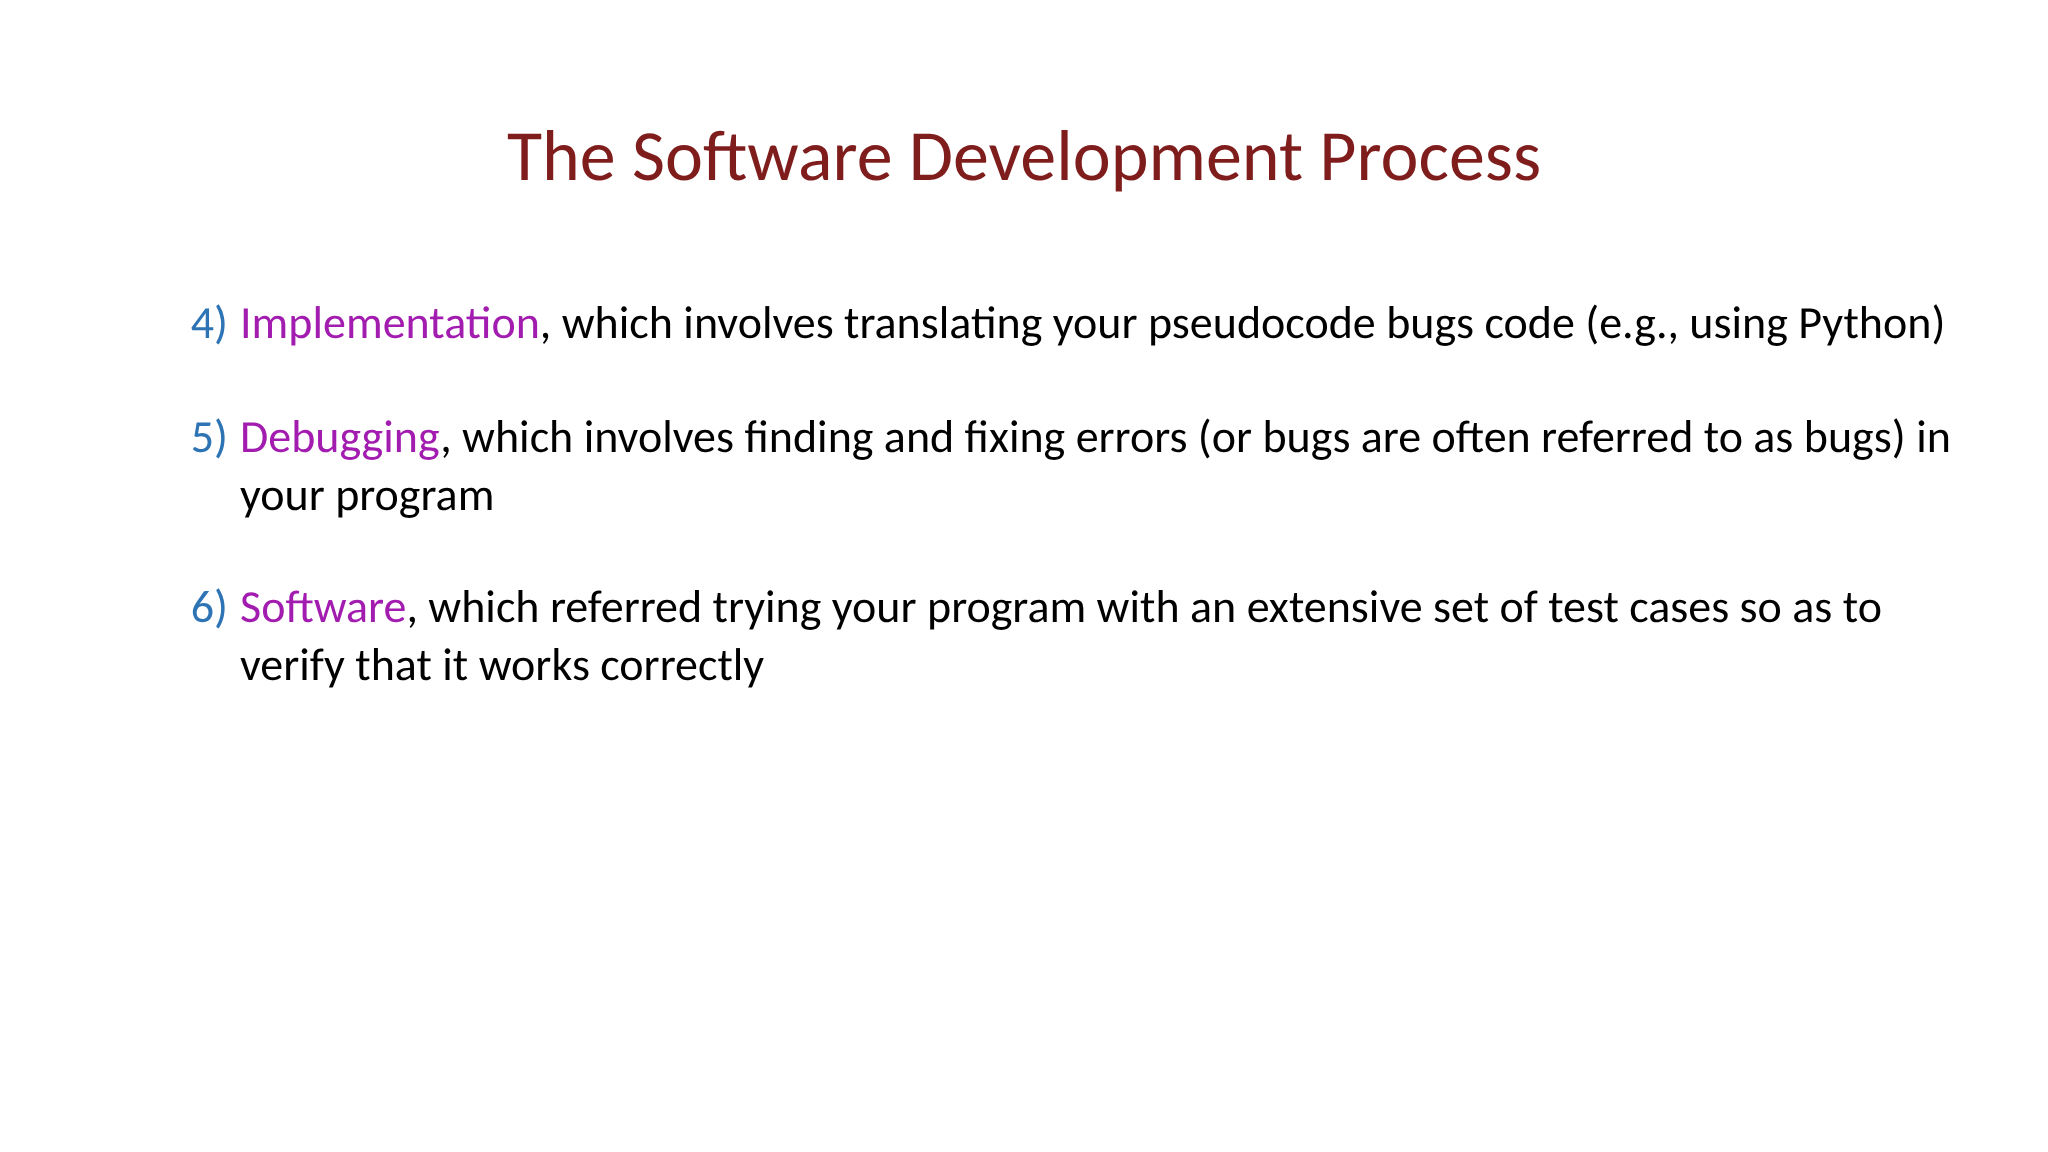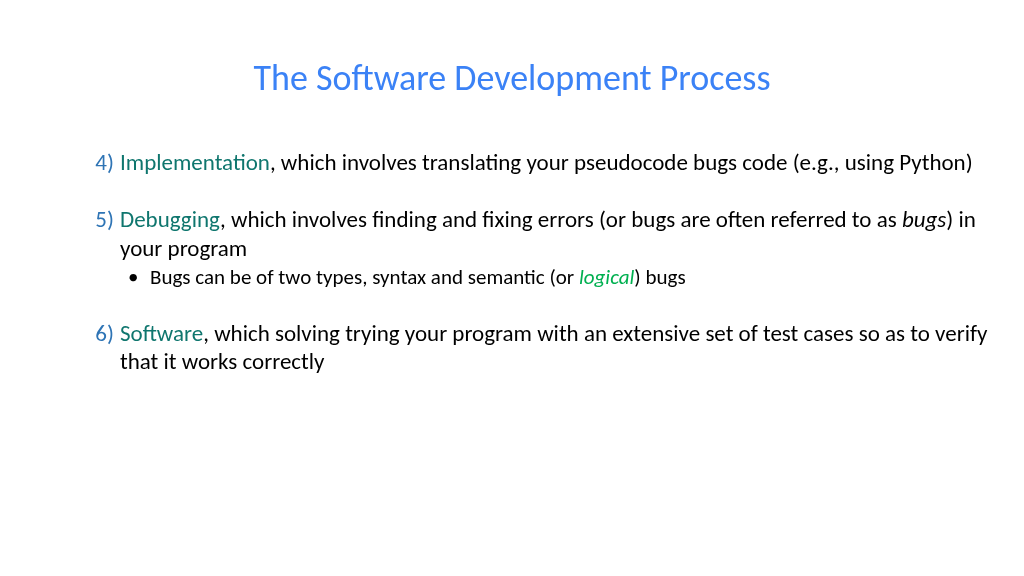--- a/index.html
+++ b/index.html
@@ -1,29 +1,29 @@
 <!DOCTYPE html>
 <html><head>
 <meta charset="utf-8">
 <style>
   * { margin: 0; padding: 0; box-sizing: border-box; }
   html, body { width: 1024px; height: 576px; background: #fff; font-family: Calibri, "Segoe UI", Arial, sans-serif; color: #000; }
   .slide { width: 1024px; height: 576px; position: relative; padding: 0; }
-  .title { font-size: 36px; font-weight: 400; text-align: center; margin-top: 56px; color: #3b82f6; }
+  .title { font-size: 36px; font-weight: 400; text-align: center; margin-top: 56px; color: #7f1d1d; }
   .content { margin-top: 48px; padding: 0 28px 0 28px; font-size: 23px; line-height: 1.25; }
   .l1 { position: relative; padding-left: 24px; margin-bottom: 6px; }
   .l1::before { content: "•"; position: absolute; left: 4px; top: 0; }
   .l2 { position: relative; padding-left: 92px; margin-top: 2px; margin-bottom: 2px; }
   .l2 .num { position: absolute; left: 54px; top: 0; color: #2E74B5; width: 32px; text-align: right; }
   .l2 .body { display: block; }
   .l3 { position: relative; padding-left: 122px; margin-top: 2px; margin-bottom: 2px; font-size: 21px; }
   .l3::before { content: "•"; position: absolute; left: 100px; top: 0; }
-  .blue { color: #0f766e; }
+  .blue { color: #a21caf; }
   .green { color: #00B050; font-style: italic; }
-  .ital { font-style: italic; }
+  .ital { }
   .gap { height: 24px; }
 </style>
 </head>
 <body>
 
 <div class="slide">
 
   <h1 class="title">The Software Development Process</h1>
 
   <div class="content">
@@ -34,25 +34,22 @@
       <span class="body"><span class="blue">Implementation</span><span>, which involves translating your pseudocode bugs code (e.g., using Python)</span></span>
     </div>
 
     <div class="gap"></div>
 
     <div class="l2">
       <span class="num">5)</span>
       <span class="body"><span class="blue">Debugging</span><span>, which involves finding and fixing errors (or bugs are often referred to as </span><span class="ital">bugs</span><span>) in your program</span></span>
     </div>
 
-    <div class="l3">
-      <span>Bugs can be of two types, syntax and semantic (or </span><span class="green">logical</span><span>) bugs</span>
-    </div>
 
     <div class="gap"></div>
 
     <div class="l2">
       <span class="num">6)</span>
-      <span class="body"><span class="blue">Software</span><span>, which solving trying your program with an extensive set of test cases so as to verify that it works correctly</span></span>
+      <span class="body"><span class="blue">Software</span><span>, which referred trying your program with an extensive set of test cases so as to verify that it works correctly</span></span>
     </div>
 
   </div>
 </div>
 
 </body></html>

